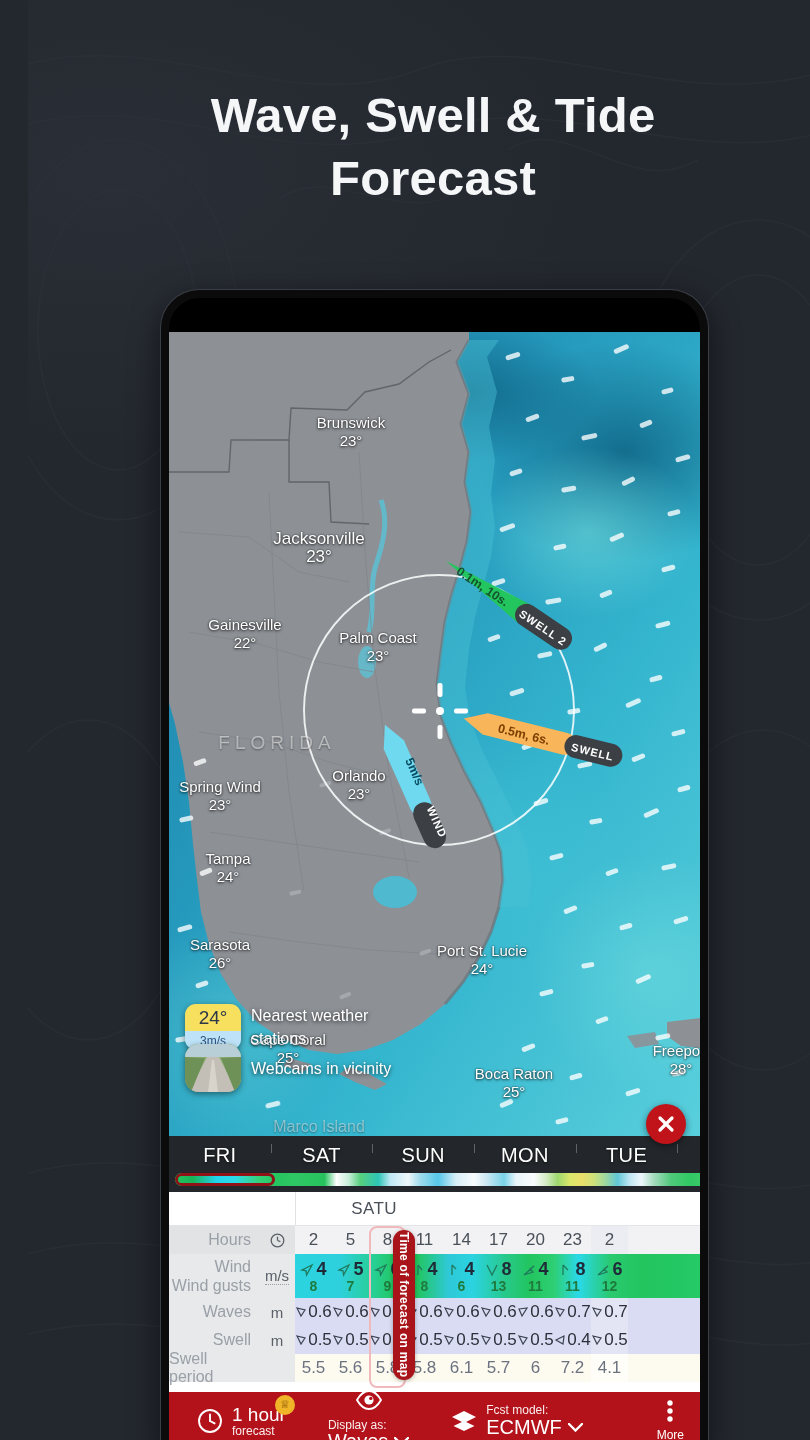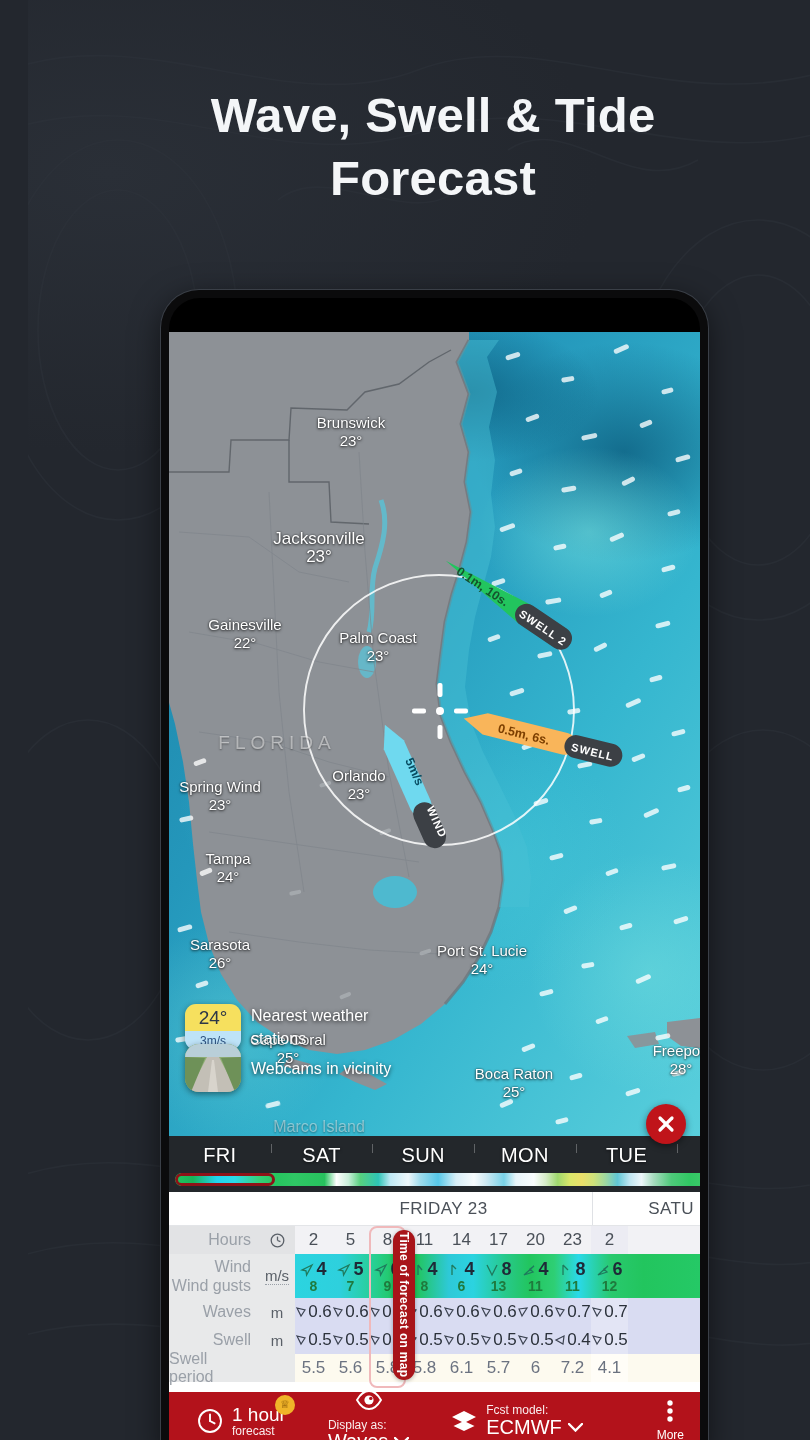--- a/index.html
+++ b/index.html
@@ -571,21 +571,20 @@
         <div class="day">TUE</div>
         <div class="day">WED</div>
         <div class="timeline">
           <div class="tl-highlight"></div>
         </div>
       </div>
 
       <div class="table">
         <div class="thead">
           <div class="th-spacer"></div>
-          <div class="th-day fri">FRIDAY 23</div>
           <div class="th-day sat">SATU</div>
         </div>
 
         <div class="trow row-hours">
           <div class="rl">Hours</div>
           <div class="ru">
             <svg width="15" height="15" viewBox="0 0 15 15">
                 <circle cx="7.5" cy="7.5" r="6.3" fill="none" stroke="#5a6068" stroke-width="1.3"></circle>
                 <line x1="7.5" y1="7.5" x2="7.5" y2="3.6" stroke="#5a6068" stroke-width="1.3"></line>
                 <line x1="7.5" y1="7.5" x2="10.4" y2="8.6" stroke="#5a6068" stroke-width="1.3"></line>

